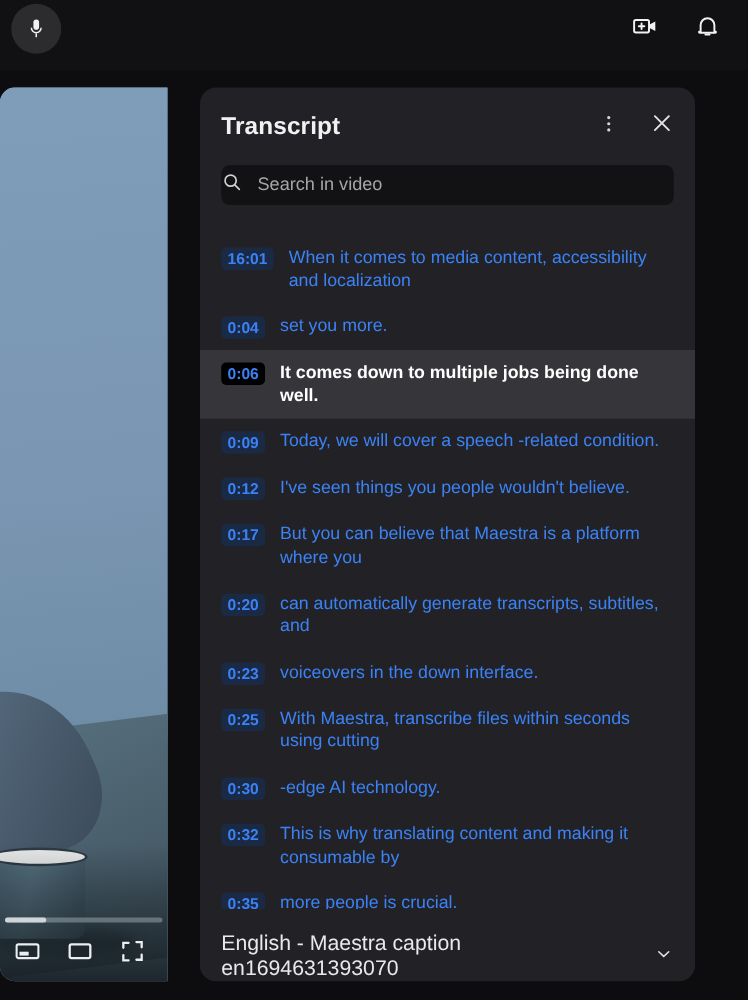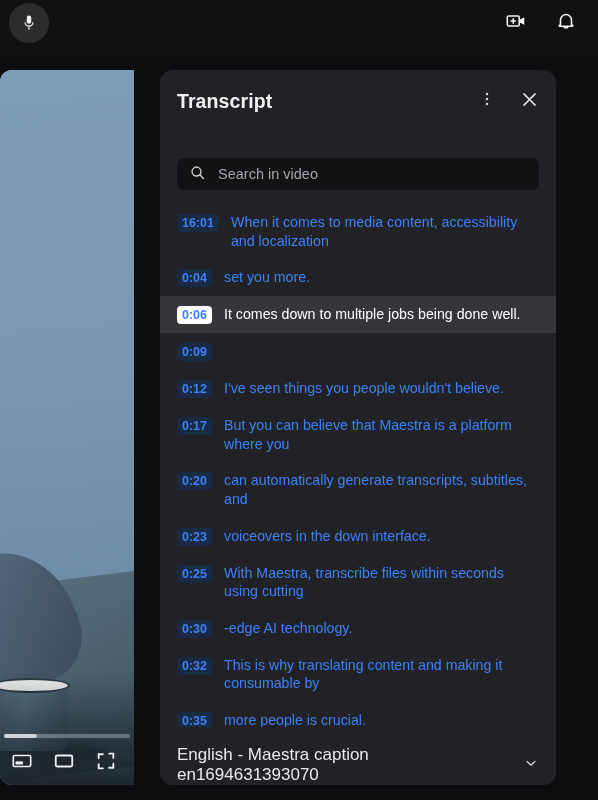--- a/index.html
+++ b/index.html
@@ -188,23 +188,22 @@
     flex: 0 0 42px;
     padding: 0 17px;
     margin-bottom: 14px;
   }
   .search-box {
     height: 32px;
     background: #121214;
     border-radius: 7px;
     display: flex;
     align-items: center;
-    padding: 0 12px;
+    padding: 0 0;
     gap: 12px;
-    margin-top: 26px;
   }
   .search-box input {
     flex: 1;
     background: transparent;
     border: none;
     outline: none;
     color: #e8e8e8;
     font-size: 14.5px;
     font-family: "Liberation Sans", sans-serif;
   }
@@ -240,31 +239,31 @@
     text-align: center;
     background: #1b2a44;
     color: #3b82f6;
     font-size: 12.5px;
     font-weight: bold;
     border-radius: 4px;
     padding: 2px 5px;
     margin-top: 1px;
   }
   .cue.active .cue-time {
-    background: #ffffff;
+    background: #000000;
   }
   .cue-text {
     flex: 1;
     font-size: 14.2px;
     line-height: 18.6px;
     color: #3b82f6;
   }
   .cue.active .cue-text {
     color: #ffffff;
-    font-weight: normal;
+    font-weight: bold;
   }
 
   .panel-foot {
     flex: 0 0 52px;
     display: flex;
     align-items: center;
     padding: 0 17px;
     background: #222226;
     position: relative;
     z-index: 3;
@@ -404,20 +403,21 @@
         <div class="cue">
           <span class="cue-time">0:04</span>
           <span class="cue-text">set you more.</span>
         </div>
         <div class="cue active">
           <span class="cue-time">0:06</span>
           <span class="cue-text">It comes down to multiple jobs being done well.</span>
         </div>
         <div class="cue">
           <span class="cue-time">0:09</span>
+          <span class="cue-text">Today, we will cover a speech -related condition.</span>
         </div>
         <div class="cue">
           <span class="cue-time">0:12</span>
           <span class="cue-text">I've seen things you people wouldn't believe.</span>
         </div>
         <div class="cue">
           <span class="cue-time">0:17</span>
           <span class="cue-text">But you can believe that Maestra is a platform where you</span>
         </div>
         <div class="cue">

